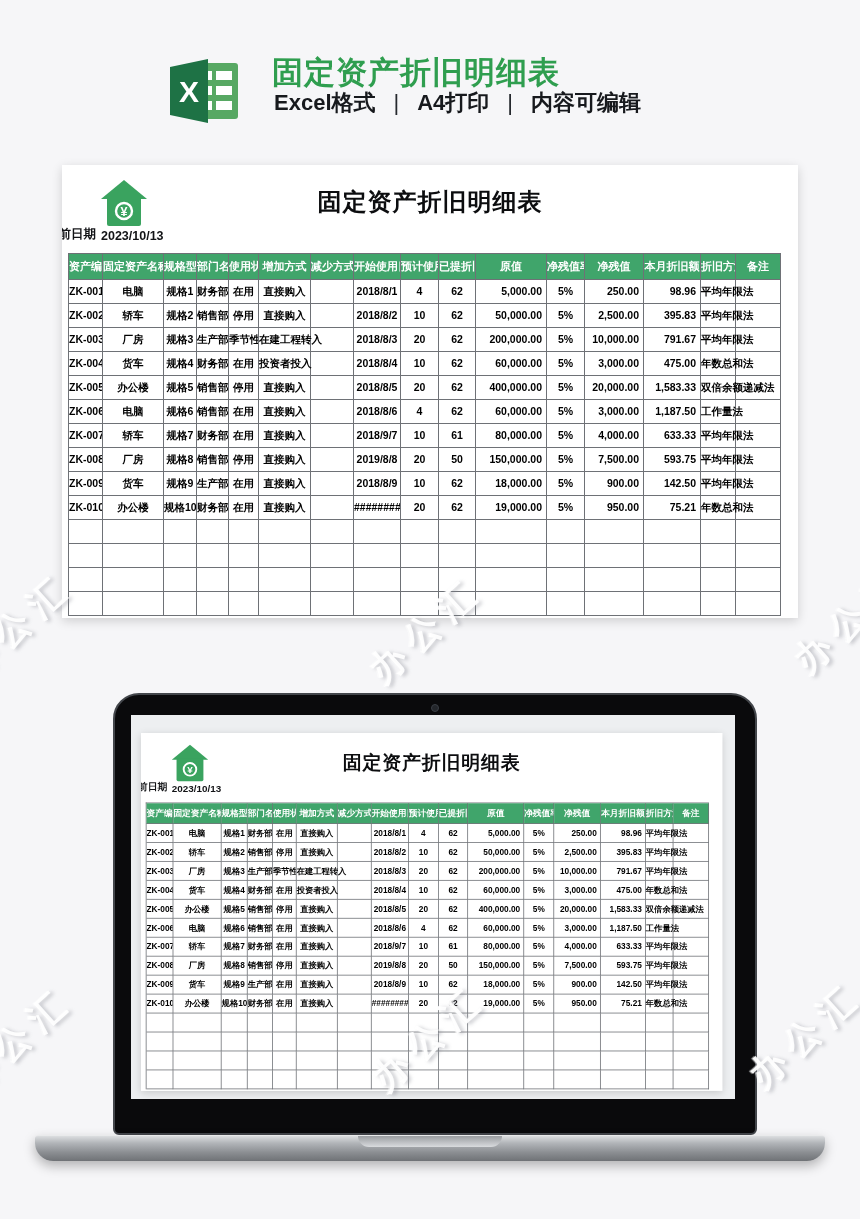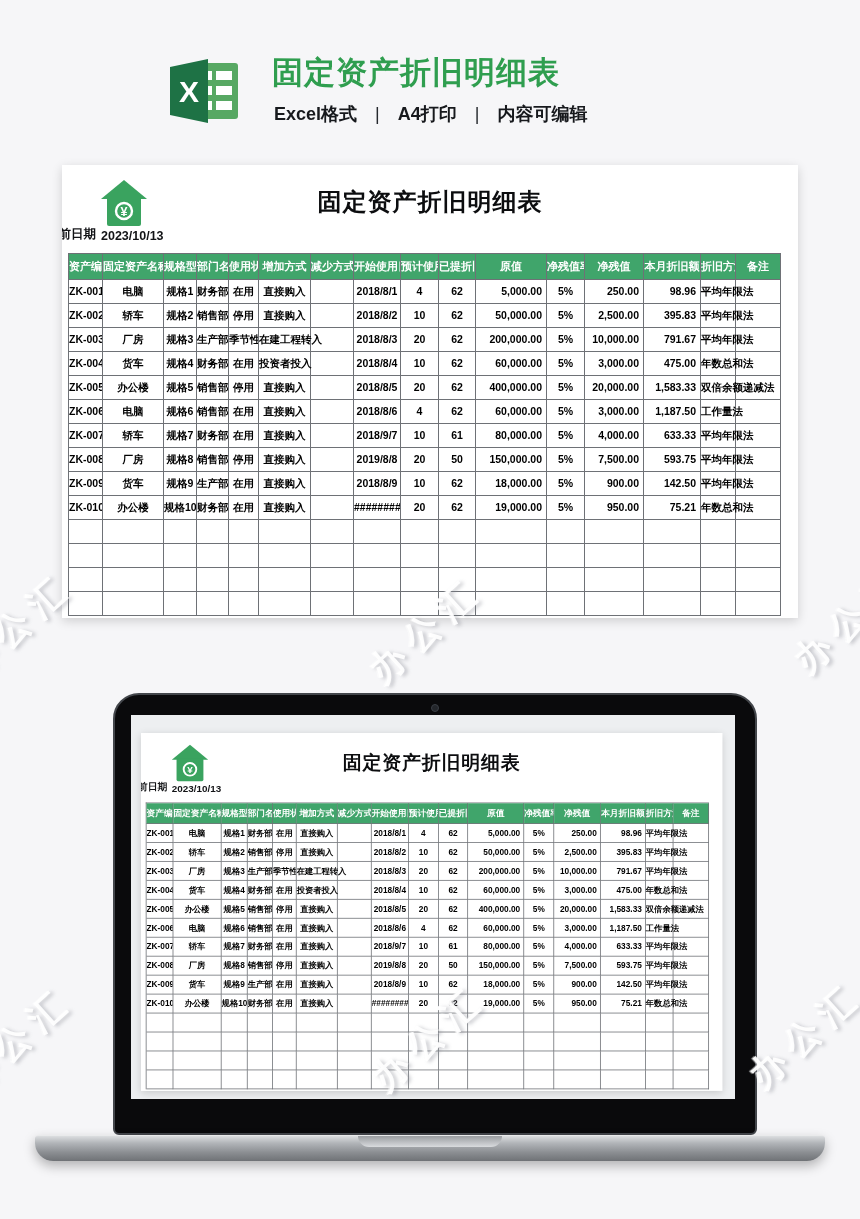--- a/index.html
+++ b/index.html
@@ -12,22 +12,22 @@
     background:#f6f6f8; overflow:hidden; margin:0 auto;
   }
 
   
   .excel-icon { position:absolute; left:168px; top:57px; width:72px; height:68px; }
   .main-title {
     position:absolute; left:272px; top:52px; margin:0;
     font-size:31px; font-weight:700; color:#2f9e4f; letter-spacing:1px; white-space:nowrap;
   }
   .subtitle {
-    position:absolute; left:274px; top:102px;
-    font-size:18px; font-weight:700; color:#17191d; white-space:nowrap;
+    position:absolute; left:274px; top:88px;
+    font-size:22px; font-weight:700; color:#17191d; white-space:nowrap;
   }
   .subtitle .sep { margin:0 18px; font-weight:400; color:#26292e; }
 
   
   .card-slot { position:absolute; }
   #card-main { left:62px; top:165px; }
   .sheet-card {
     position:relative; width:736px; height:453px; background:#ffffff;
     box-shadow:0 3px 10px rgba(0,0,0,0.16);
   }

